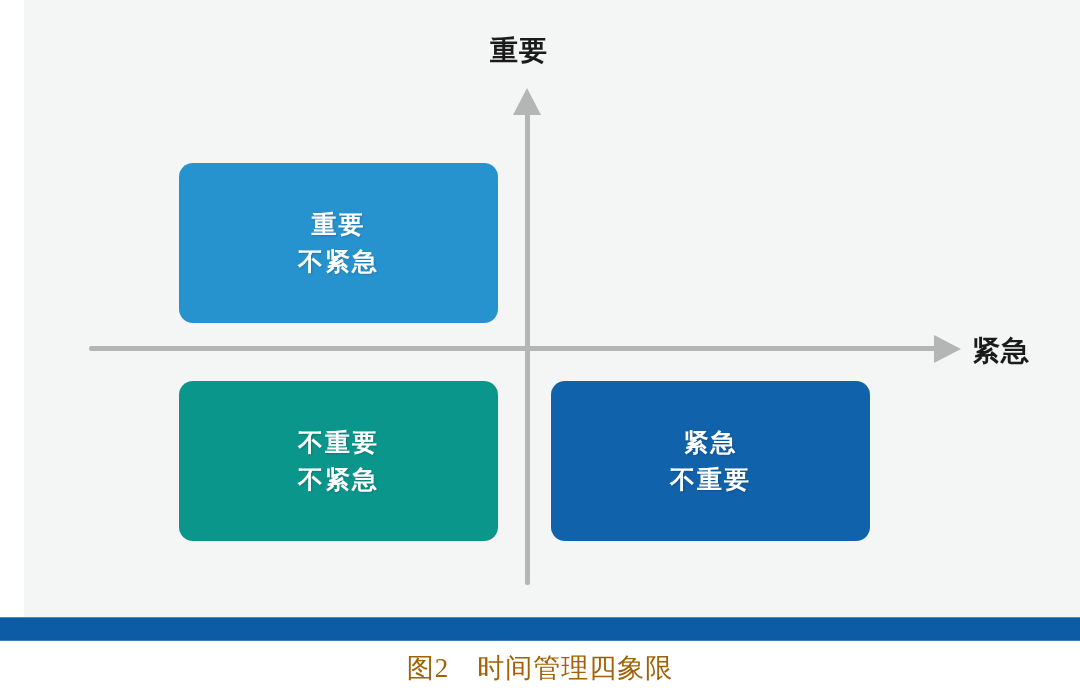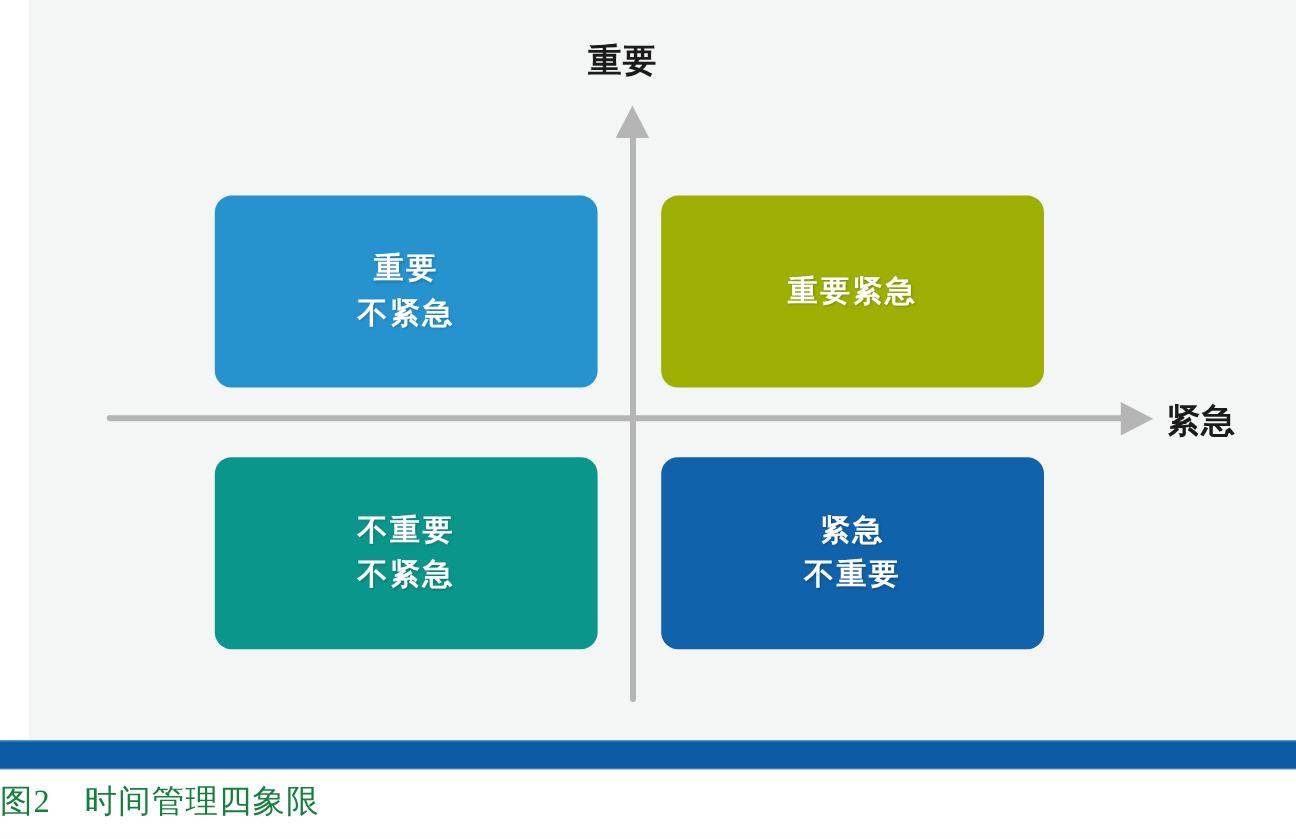--- a/index.html
+++ b/index.html
@@ -145,22 +145,23 @@
     border-bottom: 1px solid #3f7db5;
     box-sizing: border-box;
   }
 
   
   #figure-caption {
     position: absolute;
     left: 0;
     top: 650px;
     width: 1080px;
+    text-align: center;
     font-size: 27px;
-    color: #15803d;
+    color: #a16207;
     letter-spacing: 1px;
     font-family: "Liberation Serif", "DejaVu Serif", serif;
   }
 </style>
 </head>
 <body>
 
 <div id="diagram-canvas" style="background: rgb(244, 245, 245); margin-left: 24px;">
 
   <div class="axis-line" id="axis-horizontal" style="background: rgb(181, 181, 181);"></div>
@@ -169,23 +170,20 @@
   <div class="axis-arrow" id="axis-arrow-right" style="border-left-color: rgb(181, 181, 181);"></div>
 
   <div class="axis-label" id="axis-label-top">重要</div>
   <div class="axis-label" id="axis-label-right">紧急</div>
 
   <div class="quadrant" id="quadrant-important-not-urgent" style="background: rgb(38, 147, 206);">
     <span class="quadrant-label">重要</span>
     <span class="quadrant-label">不紧急</span>
   </div>
 
-  <div class="quadrant" id="quadrant-important-urgent" style="background: rgb(156, 175, 2);">
-    <span class="quadrant-label">重要紧急</span>
-  </div>
 
   <div class="quadrant" id="quadrant-not-important-not-urgent" style="background: rgb(11, 150, 140);">
     <span class="quadrant-label">不重要</span>
     <span class="quadrant-label">不紧急</span>
   </div>
 
   <div class="quadrant" id="quadrant-urgent-not-important" style="background: rgb(16, 98, 171);">
     <span class="quadrant-label">紧急</span>
     <span class="quadrant-label">不重要</span>
   </div>

